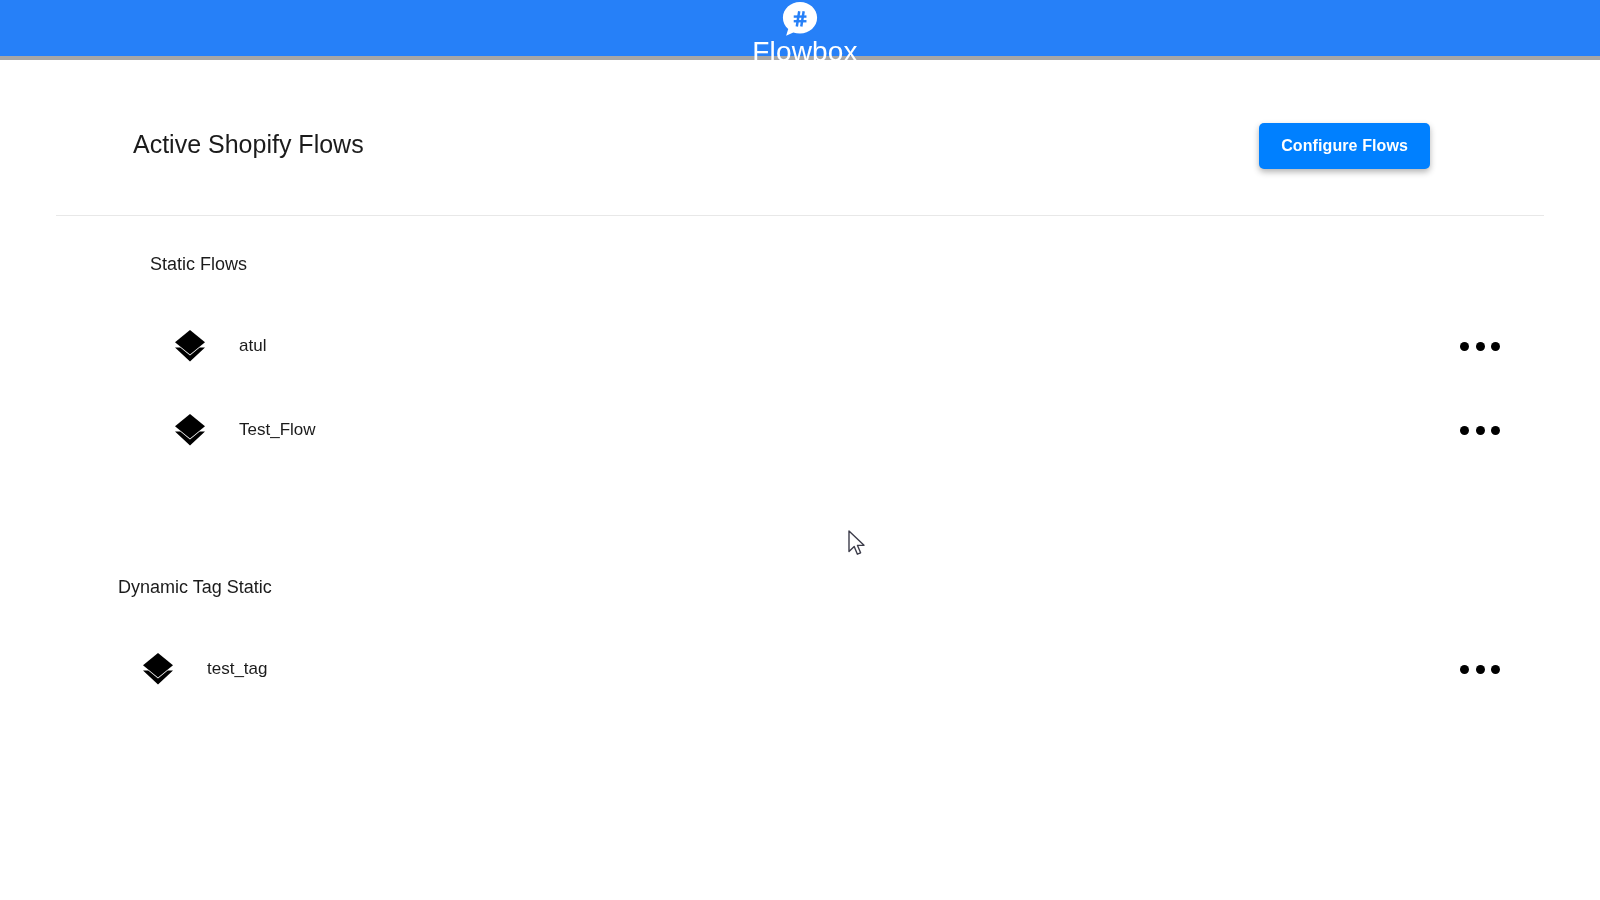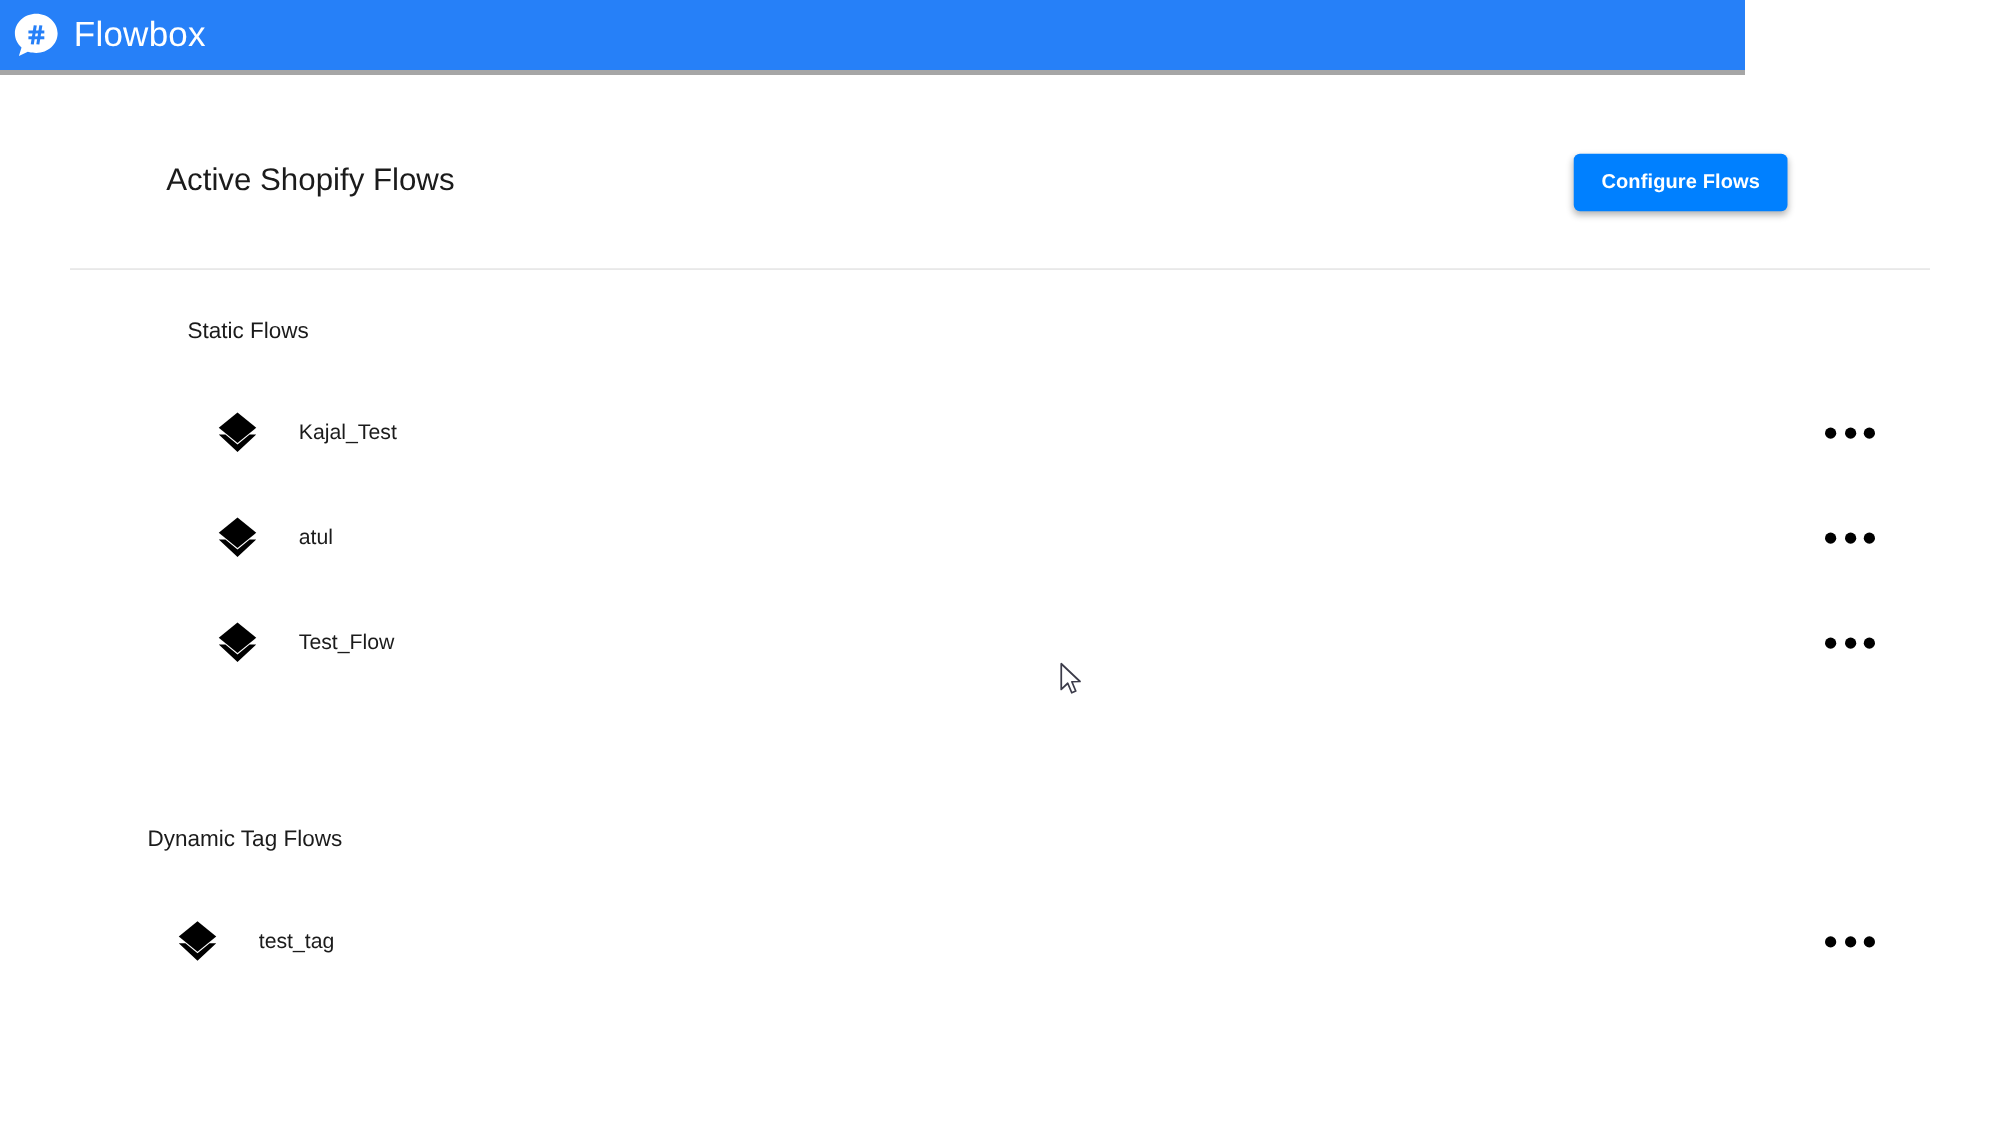--- a/index.html
+++ b/index.html
@@ -11,27 +11,28 @@
     height: 900px;
     overflow: hidden;
     background: #ffffff;
     font-family: "Liberation Sans", sans-serif;
   }
 
   
   .appbar {
     position: absolute;
     top: 0; left: 0;
-    width: 1396px;
+    width: 1600px;
     height: 60px;
     background: #2680f8;
     display: flex;
     align-items: center;
     padding-left: 10px;
     border-bottom: 4px solid #a6a6a6;
+    flex-direction: column;
   }
   .brand-logo {
     width: 38px;
     height: 38px;
     flex: 0 0 38px;
     margin-right: 11px;
     display: block;
   }
   .brand-name {
     color: #ffffff;
@@ -211,32 +212,20 @@
 
   <div class="divider"></div>
 
   <div class="content">
 
     <div class="section section-1">
       <div class="section-title">Static Flows</div>
 
       <div class="flow-list">
 
-        <div class="flow-row r1">
-          <svg class="flow-icon" viewBox="0 0 36 36">
-            <path d="M18 2 L33 14.2 L18 26.4 L3 14.2 Z" fill="#000000"></path>
-            <path d="M3 19.6 L8.3 19.6 L18 27.5 L27.7 19.6 L33 19.6 L18 33.5 Z" fill="#000000"></path>
-          </svg>
-          <span class="flow-label">Kajal_Test</span>
-          <div class="flow-menu">
-            <i></i>
-              <i></i>
-              <i></i>
-          </div>
-        </div>
 
         <div class="flow-row r2">
           <svg class="flow-icon" viewBox="0 0 36 36">
             <path d="M18 2 L33 14.2 L18 26.4 L3 14.2 Z" fill="#000000"></path>
             <path d="M3 19.6 L8.3 19.6 L18 27.5 L27.7 19.6 L33 19.6 L18 33.5 Z" fill="#000000"></path>
           </svg>
           <span class="flow-label">atul</span>
           <div class="flow-menu">
             <i></i>
               <i></i>
@@ -254,21 +243,21 @@
             <i></i>
               <i></i>
               <i></i>
           </div>
         </div>
 
       </div>
     </div>
 
     <div class="section section-2">
-      <div class="section-title">Dynamic Tag Flows</div>
+      <div class="section-title">Dynamic Tag Static</div>
 
       <div class="flow-list">
 
         <div class="flow-row r4">
           <svg class="flow-icon" viewBox="0 0 36 36">
             <path d="M18 2 L33 14.2 L18 26.4 L3 14.2 Z" fill="#000000"></path>
             <path d="M3 19.6 L8.3 19.6 L18 27.5 L27.7 19.6 L33 19.6 L18 33.5 Z" fill="#000000"></path>
           </svg>
           <span class="flow-label">test_tag</span>
           <div class="flow-menu">

